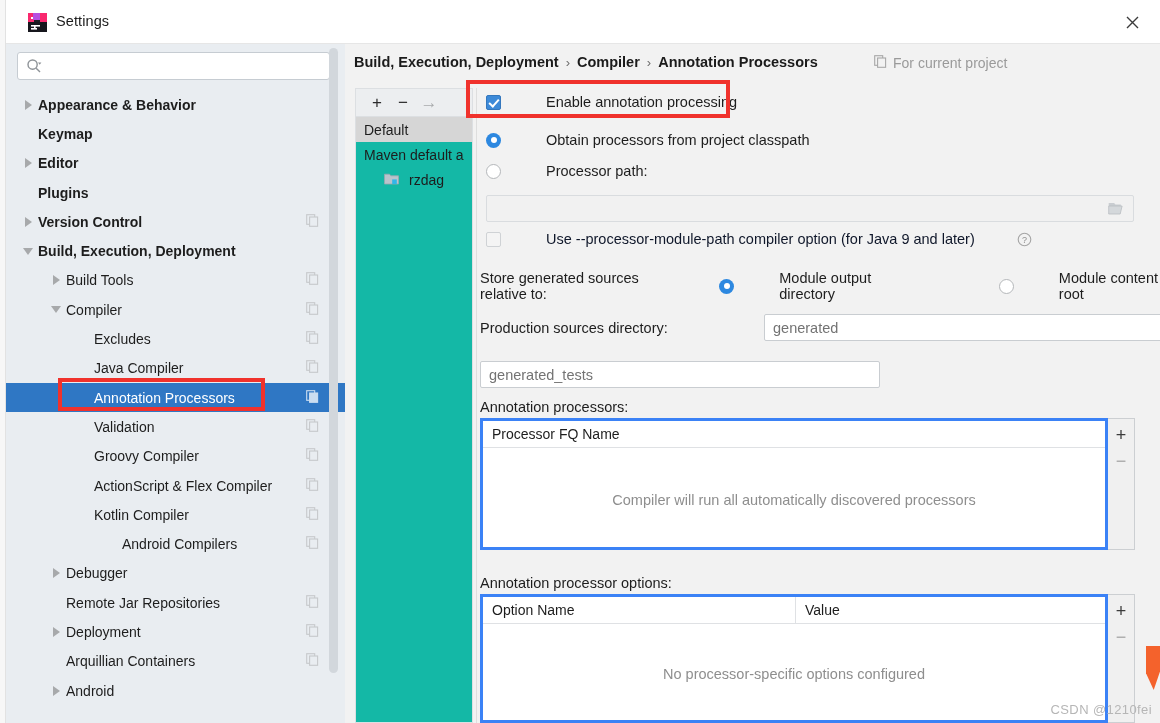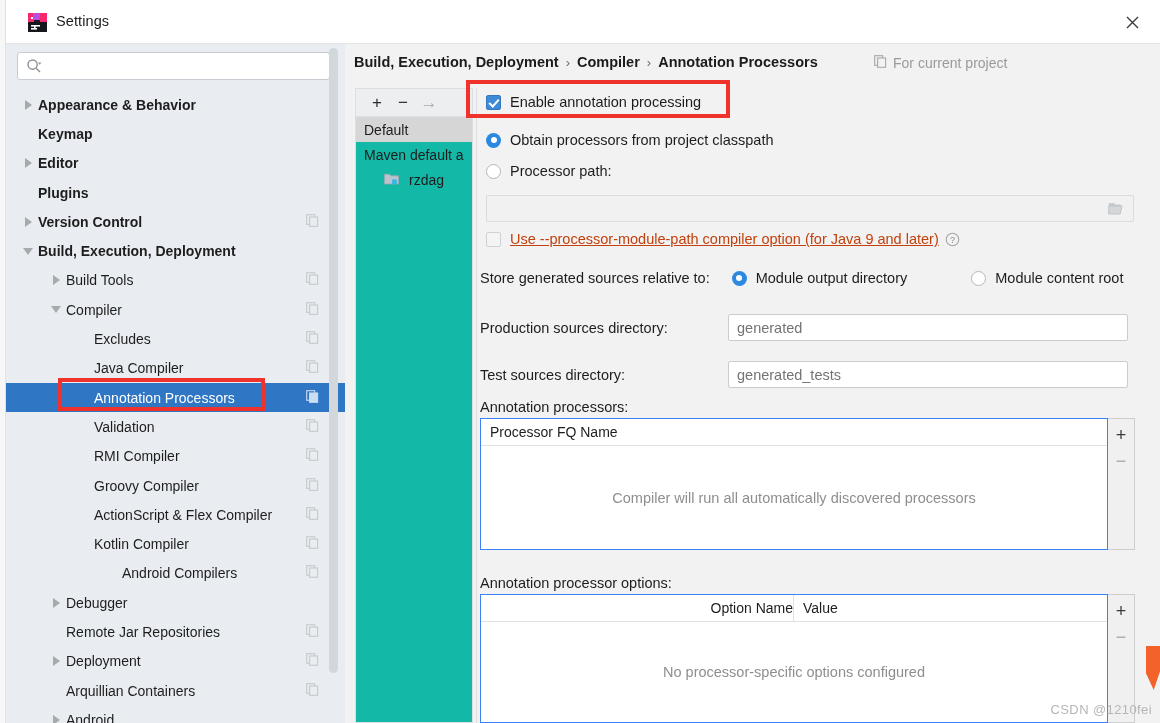--- a/index.html
+++ b/index.html
@@ -198,21 +198,21 @@
     position: absolute; left: 131px; top: 44px;
     width: 1px; height: 635px;
     background: #dedede;
   }
 
   
   #content {
     position: absolute; left: 131px; top: 38px;
     width: 684px; height: 641px;
   }
-  .ctl-row { position: absolute; display: flex; align-items: center; }
+  .ctl-row { position: absolute; display: flex; align-items: center; gap: 36px; }
 
   .chk {
     width: 15px; height: 15px;
     border-radius: 2px;
     border: 1px solid #b9bcc0;
     background: #fff;
     display: inline-block; position: relative;
     flex: none;
   }
   .chk.checked {
@@ -239,41 +239,40 @@
   }
   .radio.on { border: none; background: #2d88e0; }
   .radio.on:after {
     content: "";
     position: absolute; left: 4.5px; top: 4.5px;
     width: 6px; height: 6px;
     border-radius: 50%; background: #ffffff;
   }
 
   .lbl-txt { font-size: 14.5px; color: #1d1d1d; margin-left: 9px; }
-  .lbl-txt.disabled { color: #c2410c; text-decoration: underline; }
+  .lbl-txt.disabled { color: #0f172a; }
   .lbl-plain { font-size: 14.5px; color: #1d1d1d; }
 
   .txtfield {
     background: #ffffff;
     border: 1px solid #c9cdd1;
     border-radius: 2px;
     font-family: "Liberation Sans", sans-serif;
     font-size: 14.5px;
     color: #737373;
     padding: 9px 8px;
     outline: none;
   }
   .txtfield.disabled { background: #f1f1f1; border-color: #d9dcdf; }
 
   
   .tbl {
     position: absolute;
     background: #ffffff;
-    border: 1px solid #3b82f6;
-    text-align: right;
+    border: 3px solid #3b82f6;
   }
   .tbl-head {
     height: 27px;
     display: flex; align-items: center;
     border-bottom: 1px solid #dfe1e4;
     font-size: 14px;
   }
   .tbl-head .cell { padding-left: 9px; }
   .tbl-head .vsep { width: 1px; height: 27px; background: #dfe1e4; }
   .tbl-empty {
@@ -460,30 +459,20 @@
           <span class="lbl">Validation</span>
           <span class="copy-ic"><svg width="13" height="13" viewBox="0 0 13 13">
               <rect x="0.7" y="0.7" width="8" height="9.6" fill="none" stroke="#8f8f8f" stroke-width="1.1"></rect>
               <rect x="3.6" y="3" width="8" height="9.3" fill="#e9edf1" stroke="#8f8f8f" stroke-width="1.1"></rect>
             </svg></span>
         </div>
         <div class="tree-row" style="padding-left: 70px;">
           <span class="arrow none">
             <span class="tri"></span>
           </span>
-          <span class="lbl">RMI Compiler</span>
-          <span class="copy-ic"><svg width="13" height="13" viewBox="0 0 13 13">
-              <rect x="0.7" y="0.7" width="8" height="9.6" fill="none" stroke="#8f8f8f" stroke-width="1.1"></rect>
-              <rect x="3.6" y="3" width="8" height="9.3" fill="#e9edf1" stroke="#8f8f8f" stroke-width="1.1"></rect>
-            </svg></span>
-        </div>
-        <div class="tree-row" style="padding-left: 70px;">
-          <span class="arrow none">
-            <span class="tri"></span>
-          </span>
           <span class="lbl">Groovy Compiler</span>
           <span class="copy-ic"><svg width="13" height="13" viewBox="0 0 13 13">
               <rect x="0.7" y="0.7" width="8" height="9.6" fill="none" stroke="#8f8f8f" stroke-width="1.1"></rect>
               <rect x="3.6" y="3" width="8" height="9.3" fill="#e9edf1" stroke="#8f8f8f" stroke-width="1.1"></rect>
             </svg></span>
         </div>
         <div class="tree-row" style="padding-left: 70px;">
           <span class="arrow none">
             <span class="tri"></span>
           </span>
@@ -652,21 +641,20 @@
         <span class="radio" style="margin-left:64px;"></span>
         <span class="lbl-txt">Module content root</span>
       </div>
 
       <div class="ctl-row" style="left:4px; top:232px;">
         <span class="lbl-plain" style="width:248px; display:inline-block;">Production sources directory:</span>
         <input class="txtfield" style="width: 400px; height: 27px;" type="text" value="generated">
       </div>
 
       <div class="ctl-row" style="left:4px; top:279px;">
-        <span class="lbl-plain" style="width:248px; display:inline-block;">Test sources directory:</span>
         <input class="txtfield" style="width: 400px; height: 27px;" type="text" value="generated_tests">
       </div>
 
       <div class="sect-lbl" style="left:4px; top:317px;">Annotation processors:</div>
       <div class="tbl" style="left:4px; top:336px; width:628px; height:132px;">
         <div class="tbl-head">
           <span class="cell">Processor FQ Name</span>
         </div>
         <div class="tbl-empty" style="height:103px;">Compiler will run all automatically discovered processors</div>
       </div>

